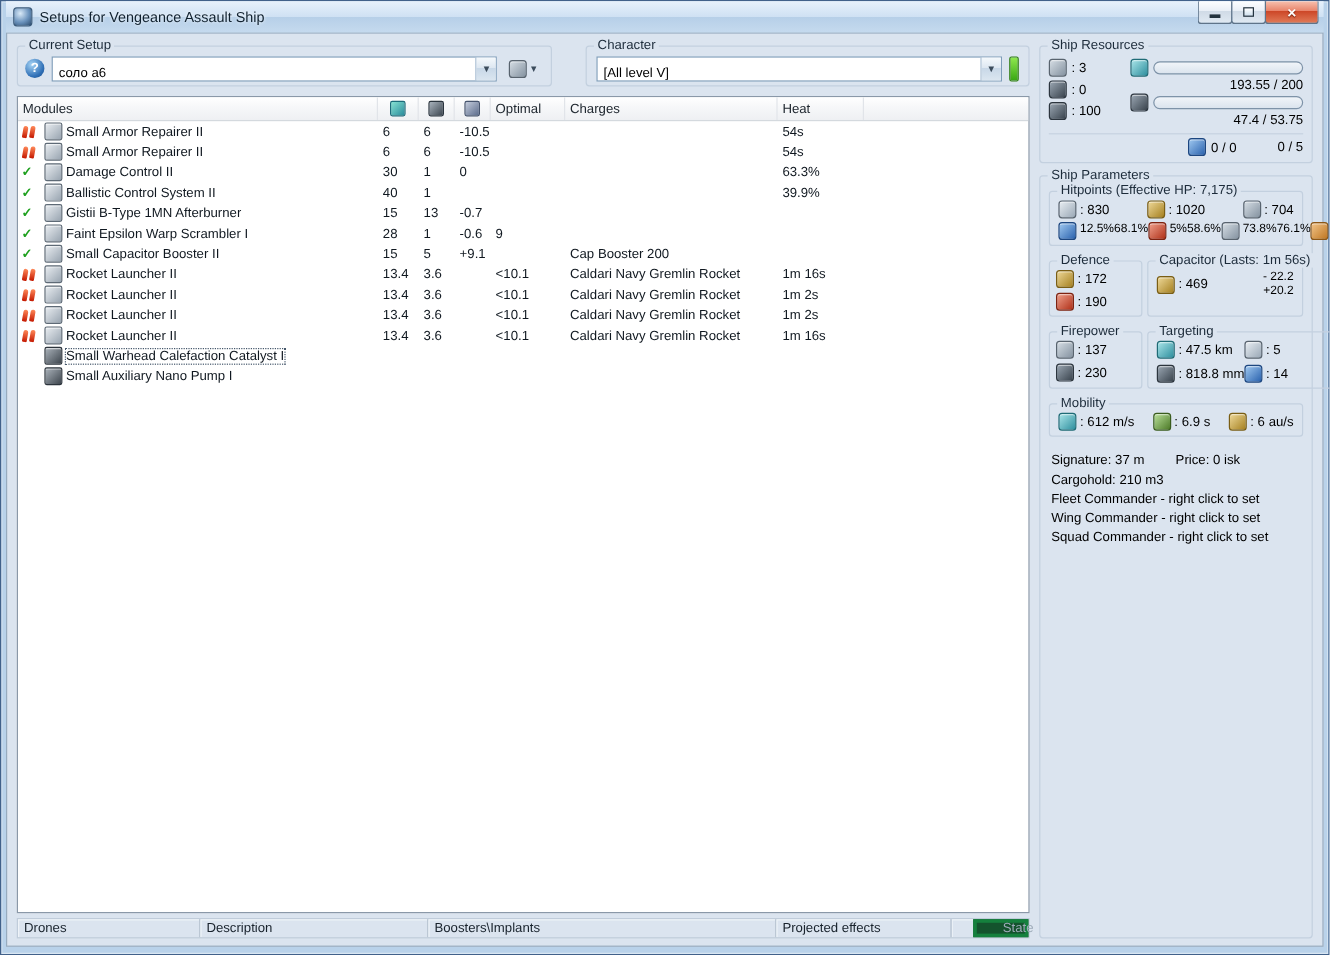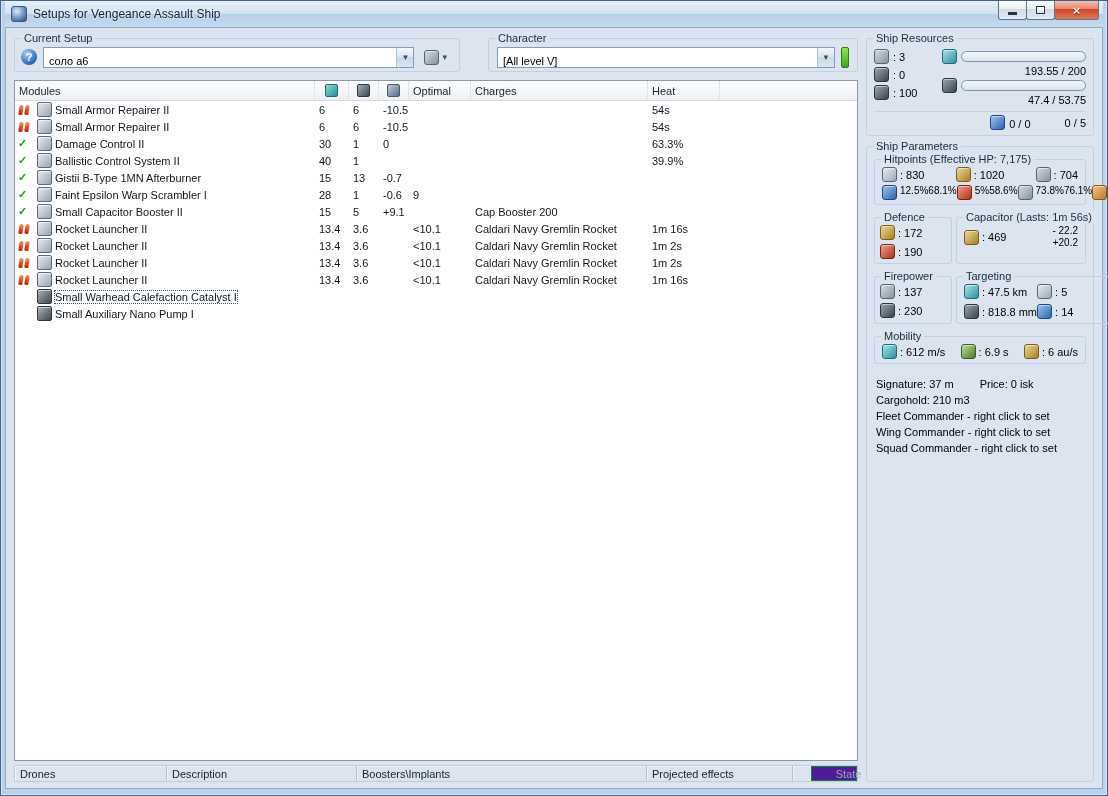--- a/index.html
+++ b/index.html
@@ -91,21 +91,21 @@
   .mod-ic.rig { background:linear-gradient(135deg,#aab2ba,#3e464e); border-color:#2c343c; }
   .mod-name { white-space:nowrap; overflow:hidden; }
   .mod-name.sel { outline:1px dotted #44566a; }
   
   .tabbar { height:17px; margin-top:4px; display:flex; border:1px solid #c0ccda; font-size:11px; color:#18222c; flex:0 0 auto; }
   .tab { display:flex; align-items:center; padding-left:5px; border-right:1px solid #b4c0ce;
     box-shadow:inset 1px 1px 0 #eef3f8; }
   .tab.t1 { width:152px; } .tab.t2 { width:190px; } .tab.t3 { width:290px; } .tab.t4 { width:146px; }
   .tab.spacer { flex:1; border-right:none; }
   .statebtn { width:46px; display:flex; align-items:center; justify-content:center;
-    border:1px solid #15803d; background:#4c1d95; color:#9daab8;padding-left:29px; }
+    border:3px solid #15803d; background:#14532d; color:#9daab8;padding-left:29px; }
   
   .gres { padding:10px 7px 5px 7px; flex:0 0 auto; }
   .res-body { display:flex; gap:8px; }
   .res-left { width:60px; display:flex; flex-direction:column; gap:3px; }
   .res-item { display:flex; align-items:center; gap:4px; font-size:11px; }
   .res-right { flex:1; min-width:0; }
   .bar-row { display:flex; align-items:center; gap:4px; }
   .bar { flex:1; height:11px; border:1px solid #7e93a8; border-radius:6px;
     background:linear-gradient(#f1f5f9,#dbe4ee); overflow:hidden; }
   .fill { height:100%; border-radius:6px; background:linear-gradient(#cdf79e,#5bc51f 55%,#3ea30d); }

